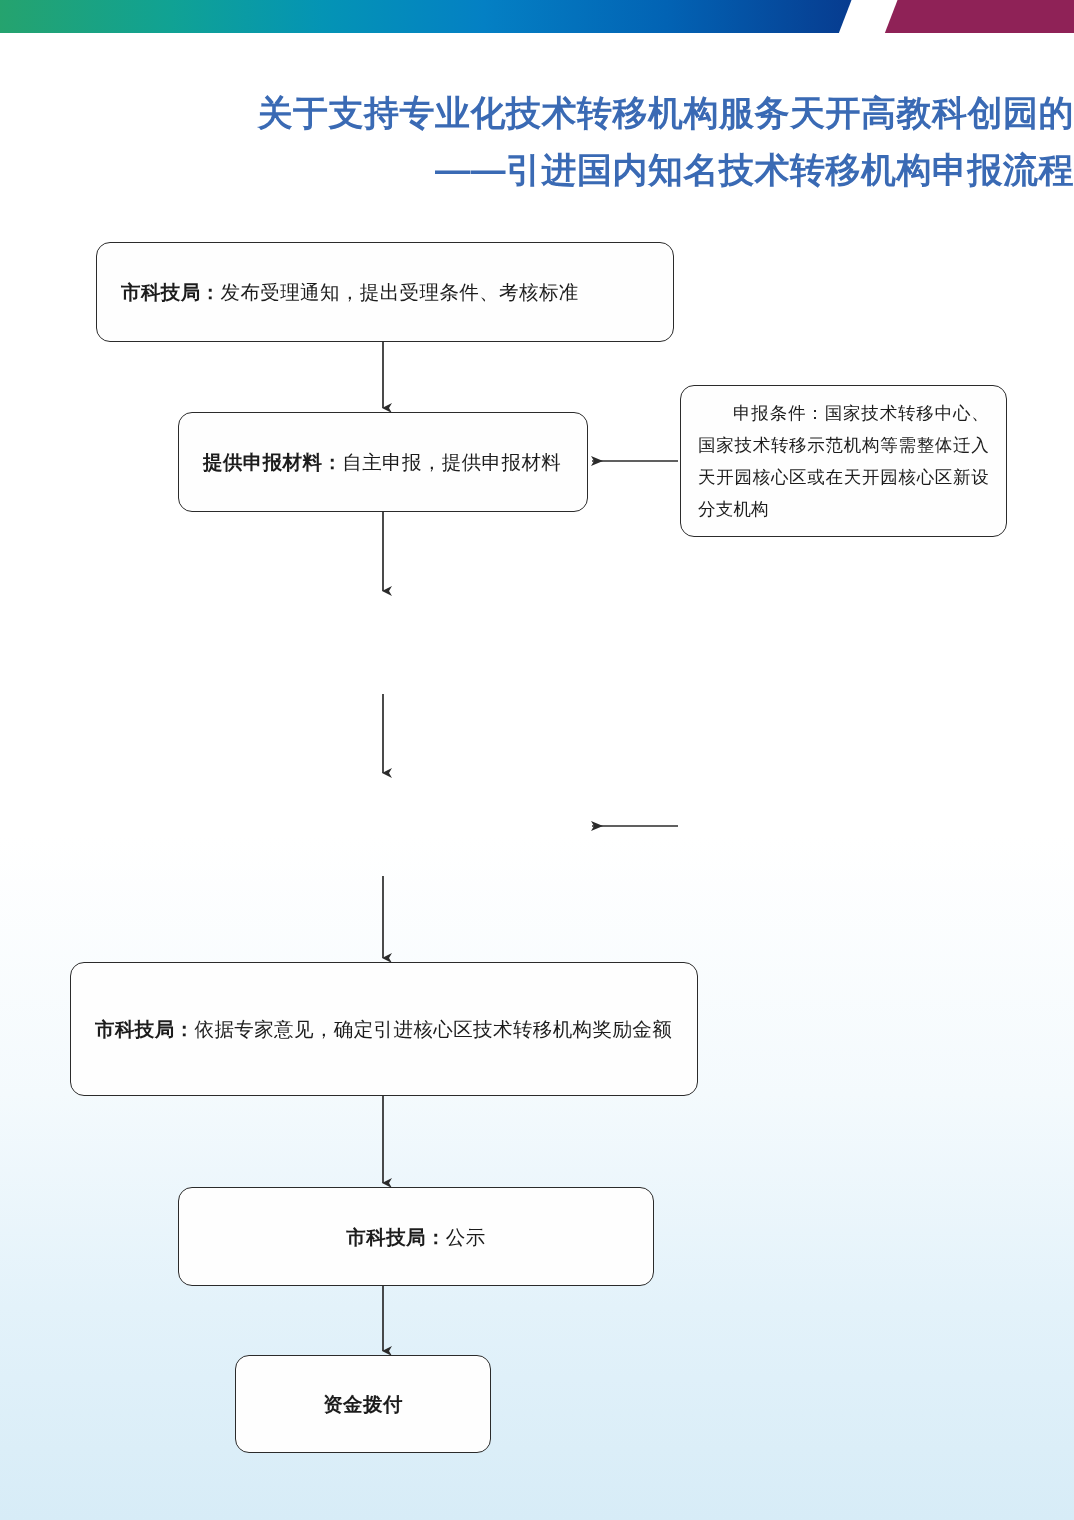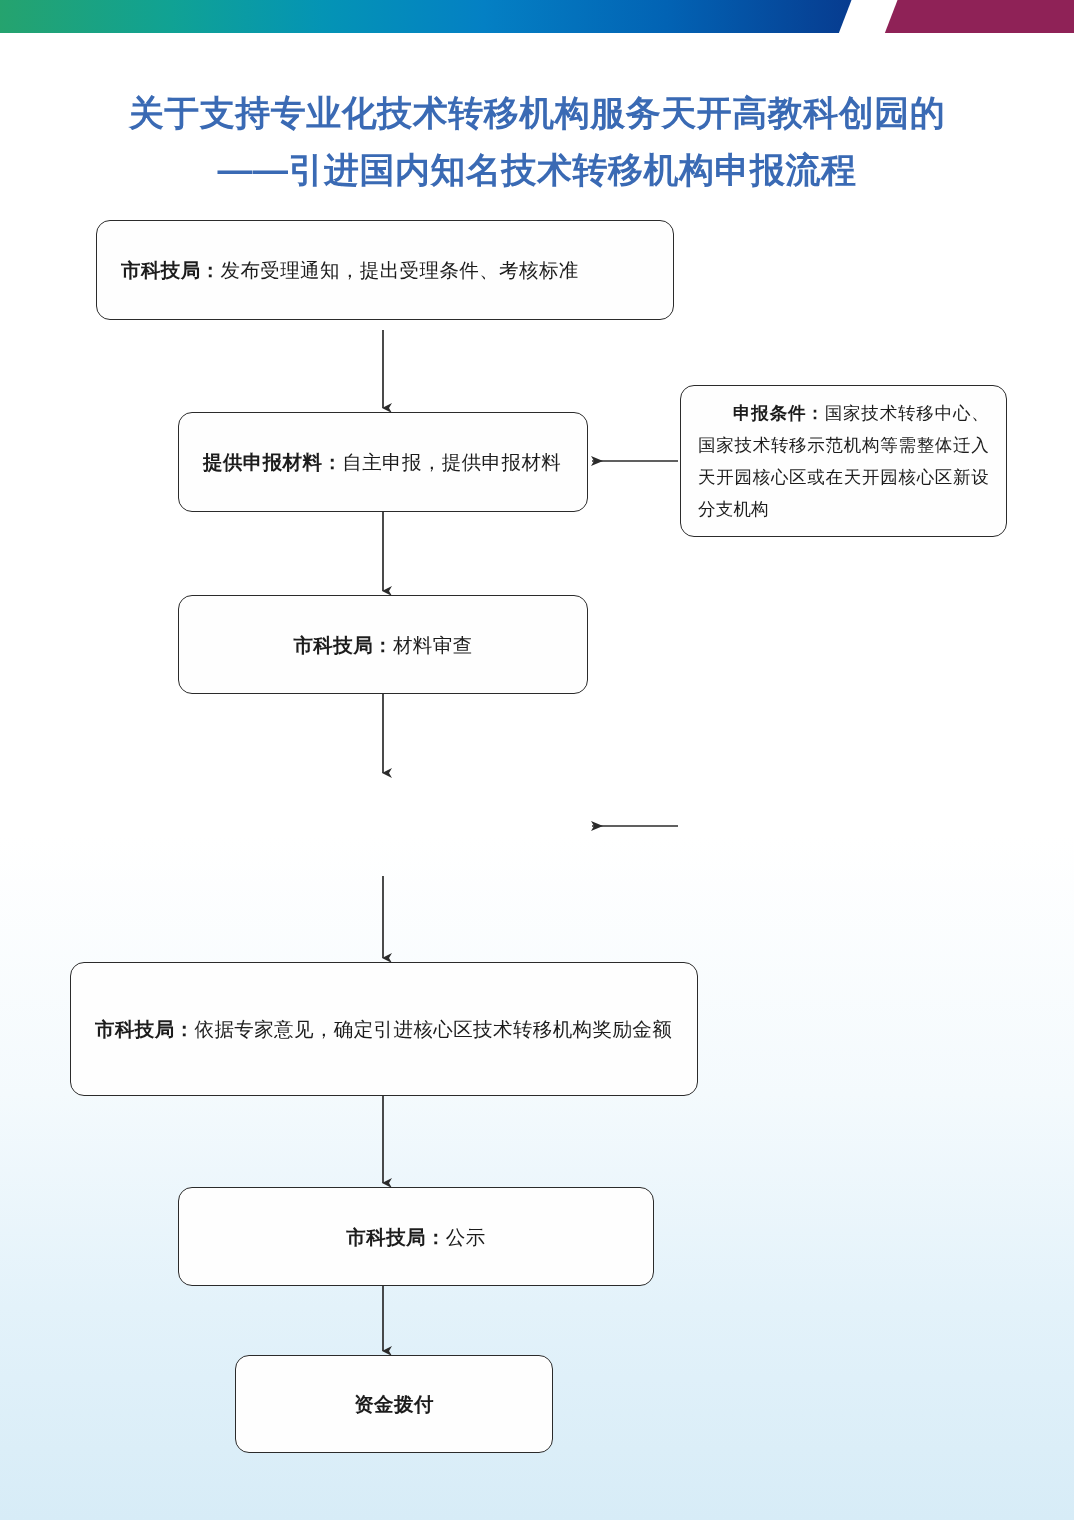--- a/index.html
+++ b/index.html
@@ -60,21 +60,21 @@
     background: #ffffff;
     transform: skewX(-21deg);
   }
 
   
   .title-block {
     position: absolute;
     top: 84px;
     left: 0;
     width: 1074px;
-    text-align: center;
+    text-align: right;
     color: #3a6ab4;
     font-weight: bold;
     font-size: 35px;
     line-height: 57px;
     letter-spacing: 0.5px;
   }
   .title-line { display: block; }
 
   
   .flow {
@@ -126,30 +126,30 @@
   .note .txt {
     display: block;
     width: 100%;
     padding: 0 17px;
     font-size: 17.5px;
     line-height: 32px;
     text-align: justify;
     text-indent: 2em;
     letter-spacing: 0.2px;
   }
-  .note .lead { font-weight: bold; }
-
-  
-  #node-1    { left: 96px;  top: 220px;  width: 578px; height: 100px; }
+  .note .lead { font-weight: normal; }
+
+  
+  #node-1    { left: 96px;  top: 242px;  width: 578px; height: 100px; }
   #node-2    { left: 178px; top: 412px;  width: 410px; height: 100px; }
   #node-3    { left: 178px; top: 595px;  width: 410px; height: 99px;  }
   #node-4    { left: 178px; top: 777px;  width: 410px; height: 99px;  }
   #node-5    { left: 70px;  top: 962px;  width: 628px; height: 134px; align-items: center; }
   #node-6    { left: 178px; top: 1187px; width: 476px; height: 99px;  }
-  #node-7    { left: 235px; top: 1355px; width: 318px; height: 98px;  }
+  #node-7    { left: 235px; top: 1355px; width: 256px; height: 98px;  }
   #note-1    { left: 680px; top: 385px;  width: 327px; height: 152px; }
   #note-2    { left: 680px; top: 755px;  width: 327px; height: 152px; }
 </style>
 </head>
 <body>
 
 <div class="header-band">
   <div class="band-gradient"></div>
   <div class="band-magenta"></div>
   <div class="band-slash"></div>
@@ -184,23 +184,20 @@
   </svg>
 
   <div class="node pad-left" id="node-1">
     <span class="txt"><span class="lead">市科技局：</span><span>发布受理通知，提出受理条件、考核标准</span></span>
   </div>
 
   <div class="node pad-left" id="node-2">
     <span class="txt"><span class="lead">提供申报材料：</span><span>自主申报，提供申报材料</span></span>
   </div>
 
-  <div class="node center" id="node-3">
-    <span class="txt"><span class="lead">市科技局：</span><span>材料审查</span></span>
-  </div>
 
 
   <div class="node pad-left" id="node-5">
     <span class="txt"><span class="lead">市科技局：</span><span>依据专家意见，确定引进核心区技术转移机构奖励金额</span></span>
   </div>
 
   <div class="node center" id="node-6">
     <span class="txt"><span class="lead">市科技局：</span><span>公示</span></span>
   </div>
 

